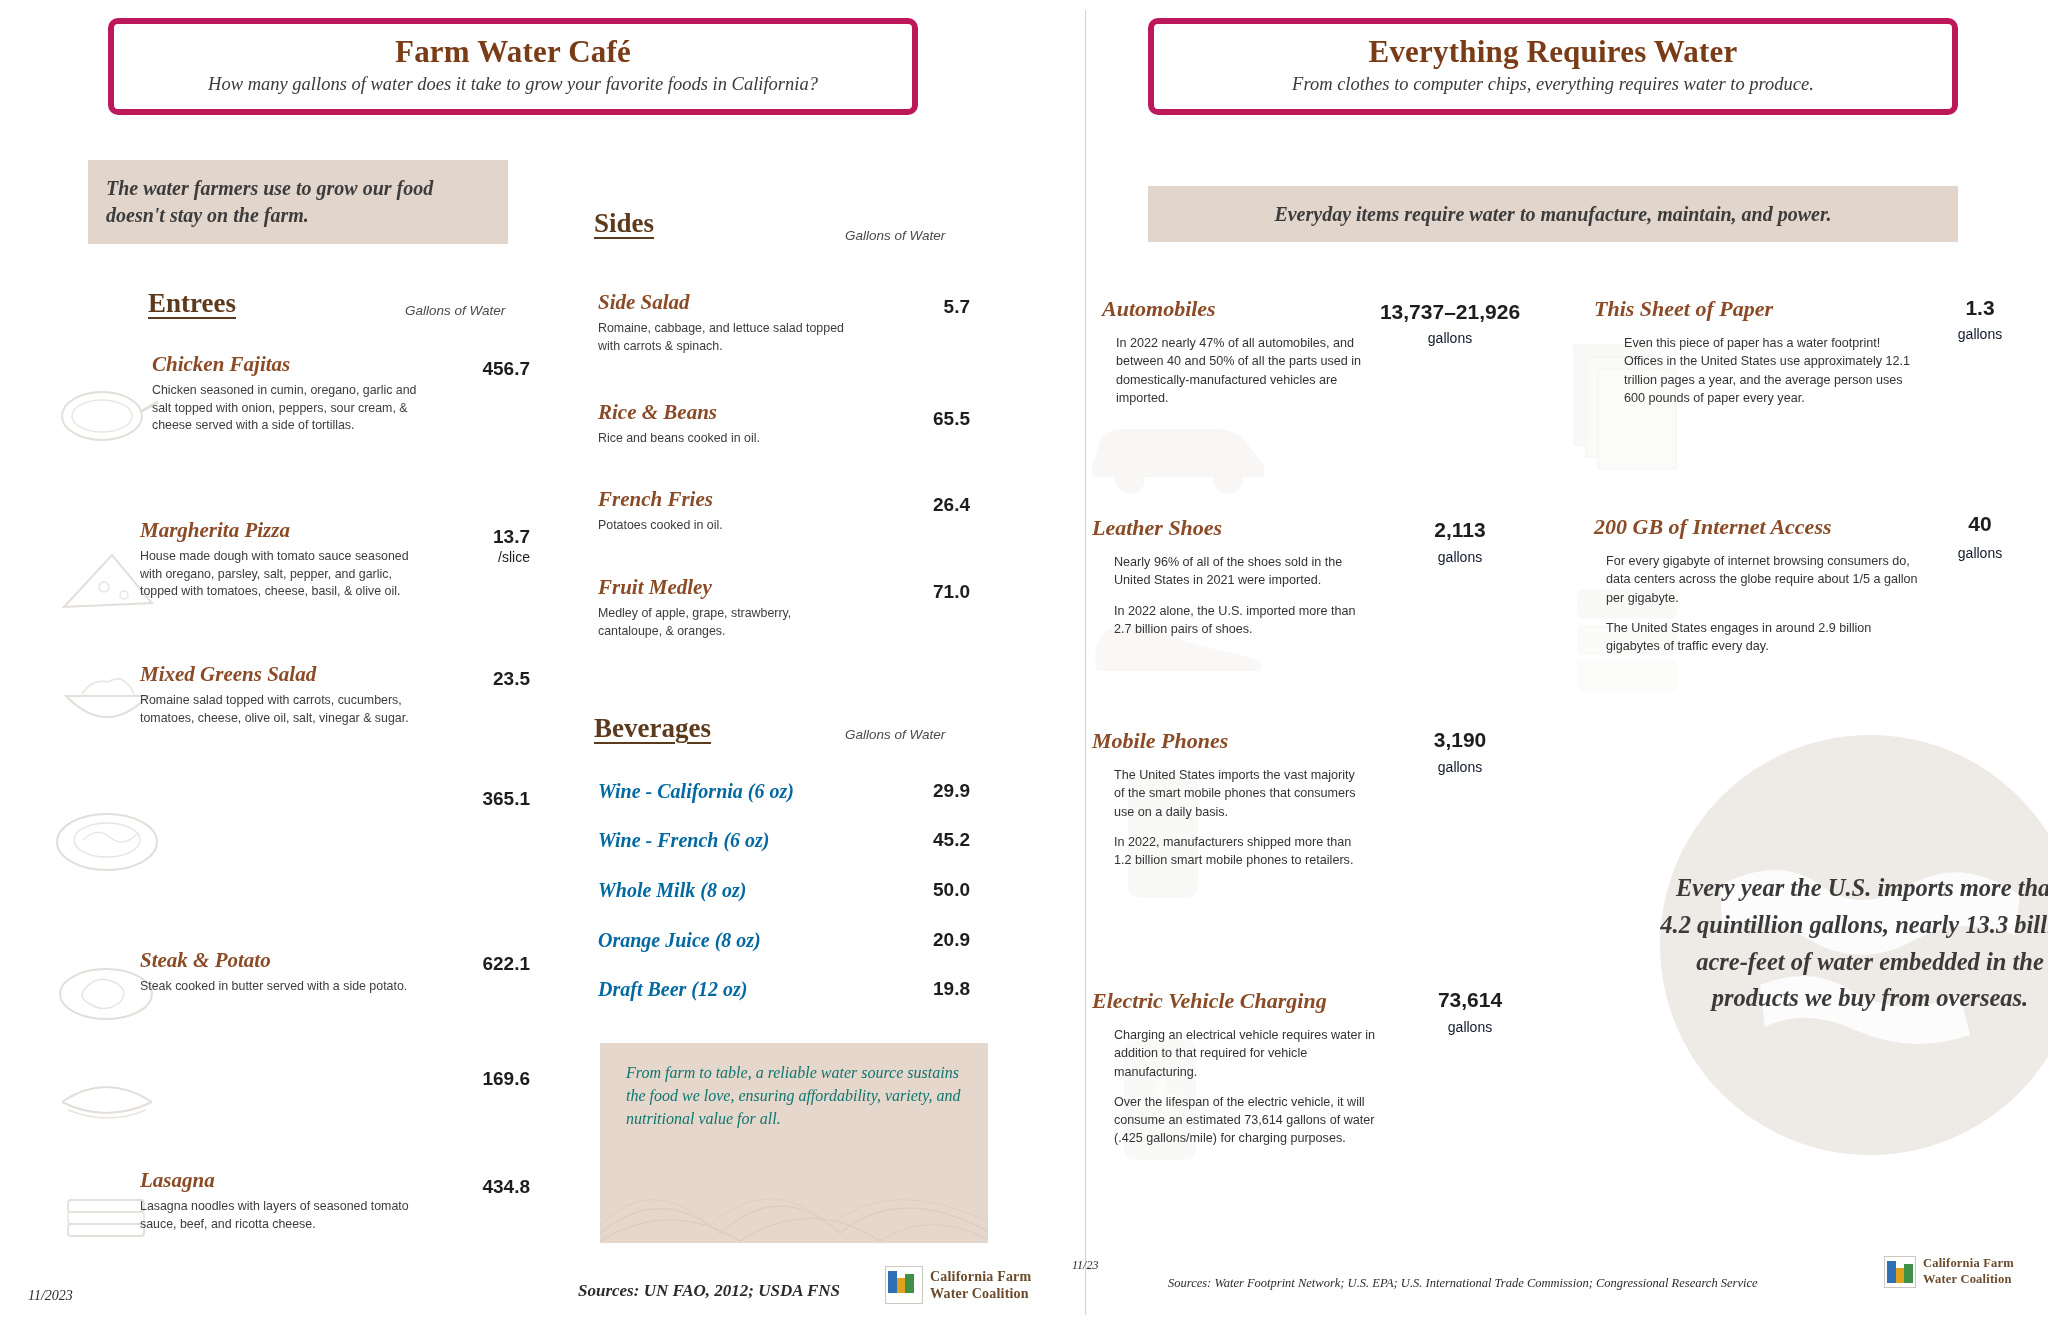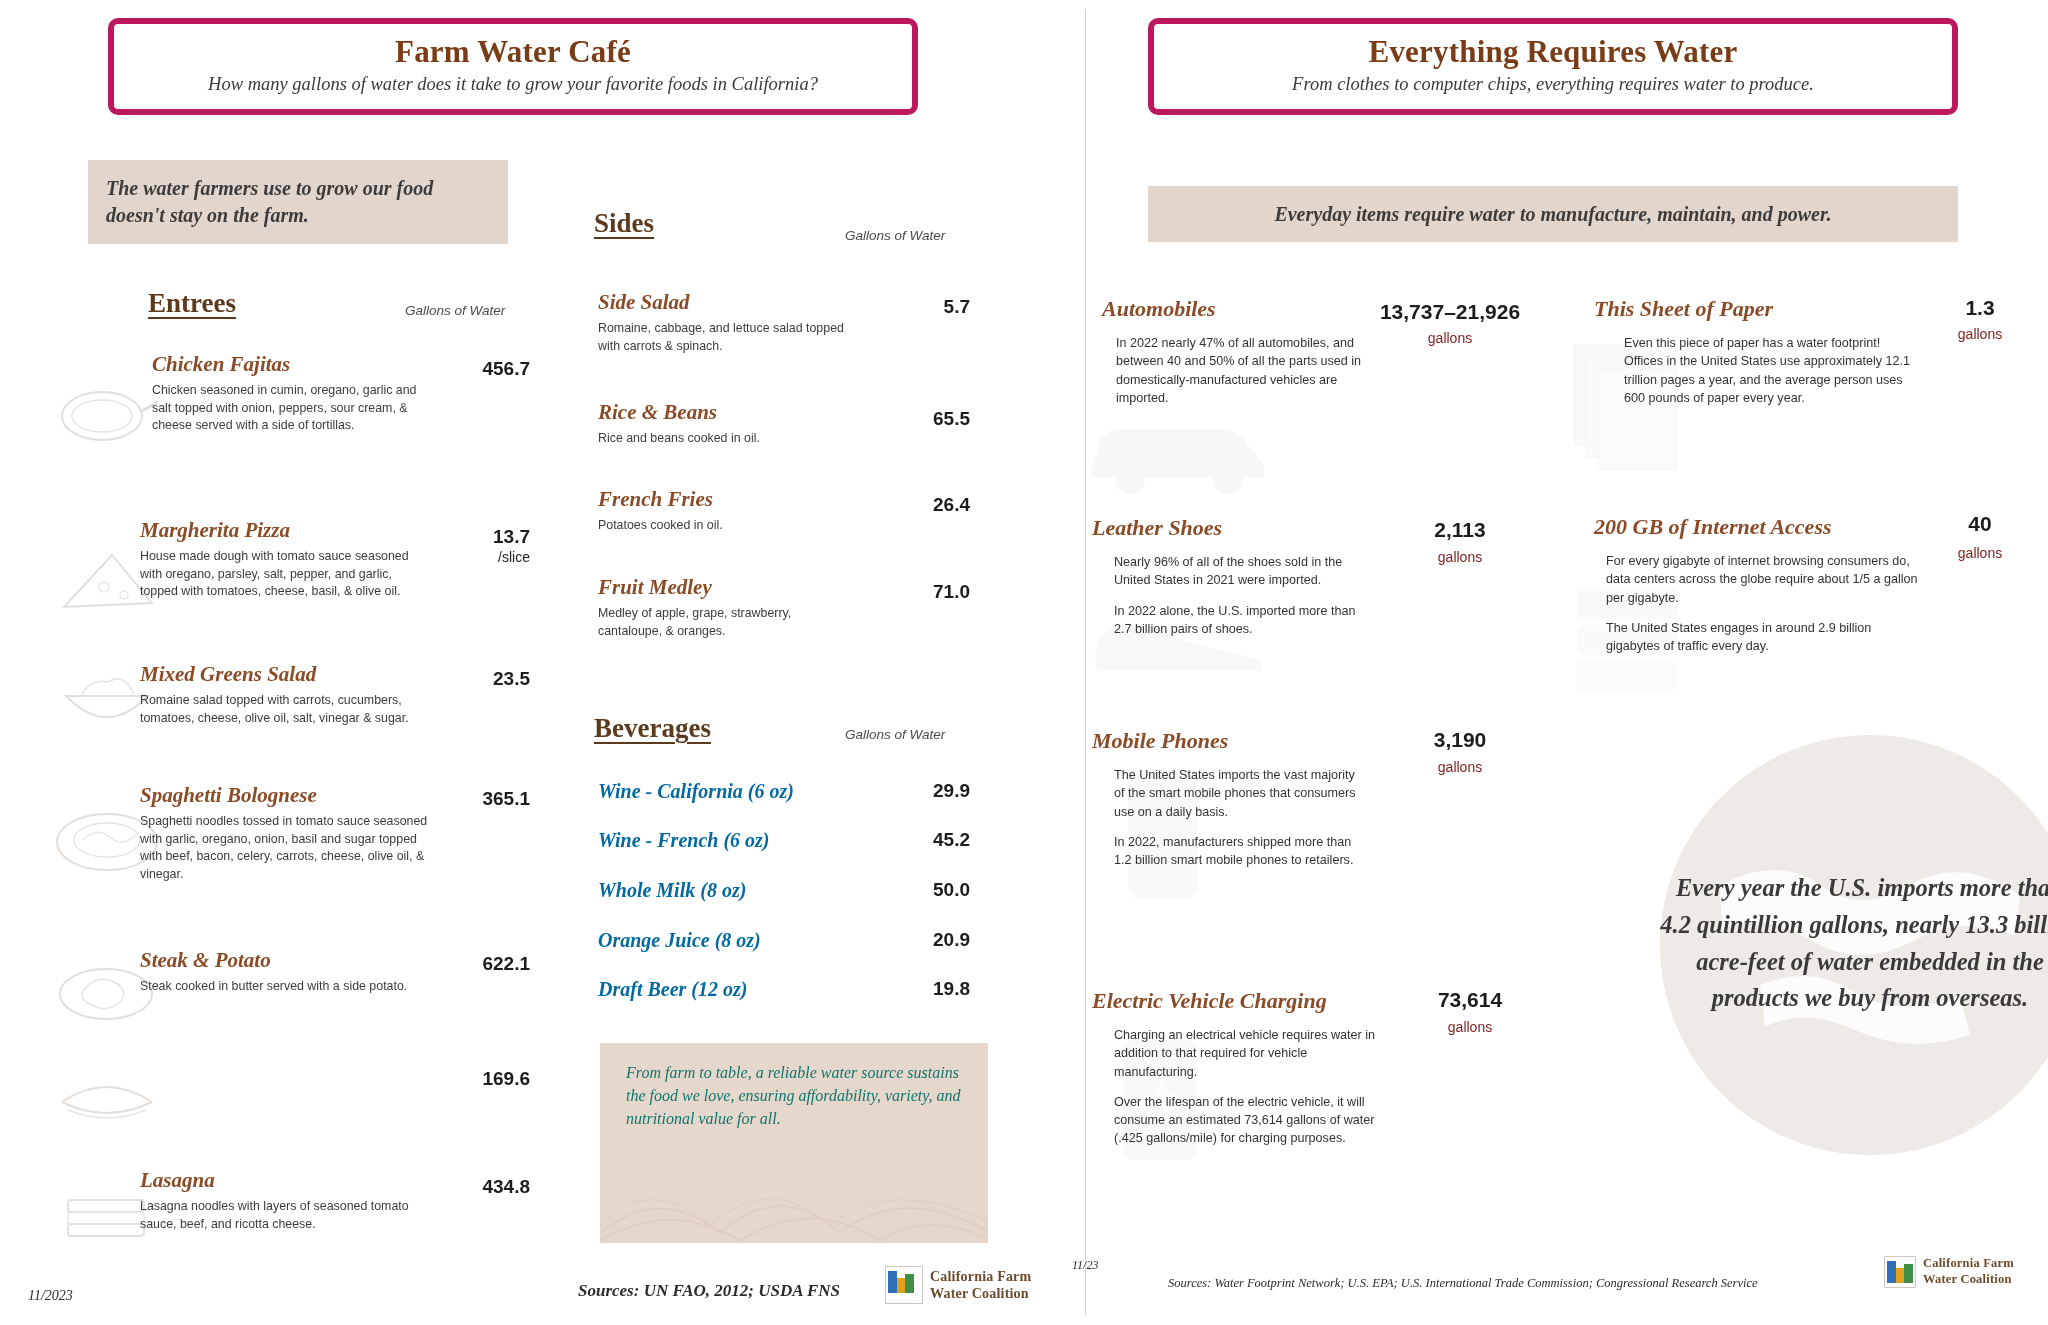--- a/index.html
+++ b/index.html
@@ -174,21 +174,21 @@
     font-family: "Liberation Sans", sans-serif;
     font-weight: bold;
     font-size: 21px;
     color: #1d1d1d;
     text-align: center;
   }
   .runit {
     position: absolute;
     font-family: "Liberation Sans", sans-serif;
     font-size: 14px;
-    color: #7f1d1d;
+    color: #0f172a;
     text-align: center;
   }
 
   .bigquote {
     position: absolute;
     width: 420px;
     text-align: center;
     font-family: "Liberation Serif", serif;
     font-style: italic;
     font-weight: bold;
@@ -329,24 +329,20 @@
   </div>
   <div class="val" style="left:400px; top:526px; width:130px;">13.7</div>
   <div class="valsub" style="left:400px; top:549px; width:130px;">/slice</div>
 
   <div class="item" style="left:140px; top:662px; width:280px;">
     <div class="nm">Mixed Greens Salad</div>
     <div class="ds">Romaine salad topped with carrots, cucumbers, tomatoes, cheese, olive oil, salt, vinegar &amp; sugar.</div>
   </div>
   <div class="val" style="left:400px; top:668px; width:130px;">23.5</div>
 
-  <div class="item" style="left:140px; top:783px; width:288px;">
-    <div class="nm">Spaghetti Bolognese</div>
-    <div class="ds">Spaghetti noodles tossed in tomato sauce seasoned with garlic, oregano, onion, basil and sugar topped with beef, bacon, celery, carrots, cheese, olive oil,  &amp; vinegar.</div>
-  </div>
   <div class="val" style="left:400px; top:788px; width:130px;">365.1</div>
 
   <div class="item" style="left:140px; top:948px; width:280px;">
     <div class="nm">Steak &amp; Potato</div>
     <div class="ds">Steak cooked in butter served with a side potato.</div>
   </div>
   <div class="val" style="left:400px; top:953px; width:130px;">622.1</div>
 
   <div class="val" style="left:400px; top:1068px; width:130px;">169.6</div>
 

